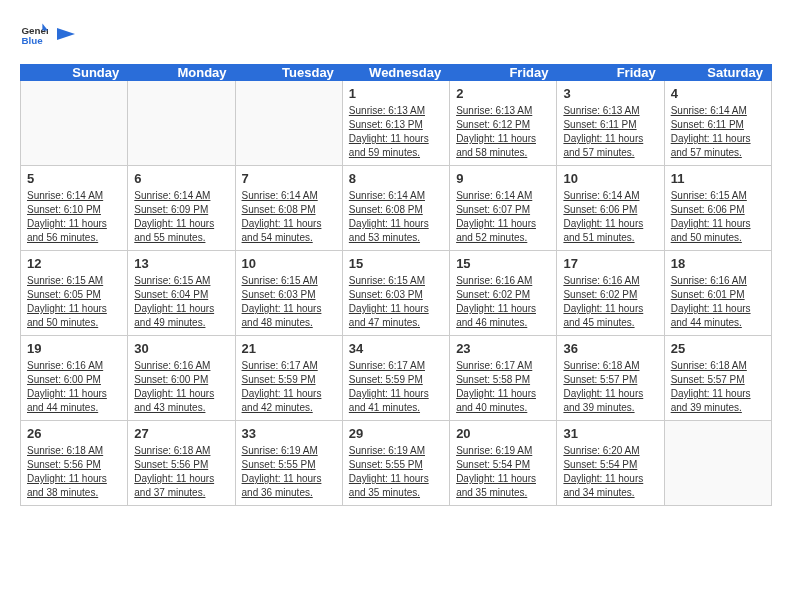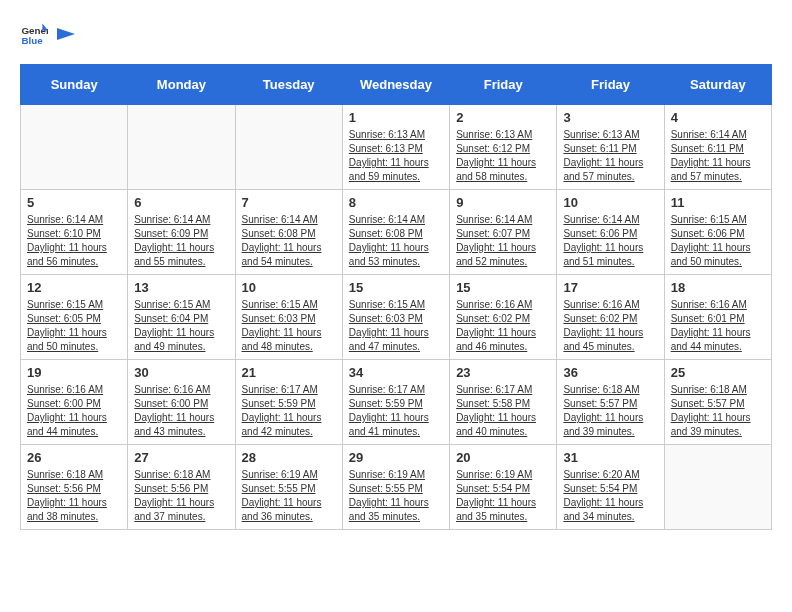--- a/index.html
+++ b/index.html
@@ -38,22 +38,22 @@
       color: #555;
     }
     .calendar {
       width: 100%;
       border-collapse: collapse;
       border: 1px solid #ccc;
     }
     .calendar th {
       background-color: #2a6dd9;
       color: #fff;
-      text-align: center;
-      padding: 12px 8px;
+      text-align: right;
+      padding: 0 8px;
       font-size: 13px;
       font-weight: bold;
       border: 1px solid #2a6dd9;
     }
     .calendar td {
       vertical-align: top;
       padding: 5px 6px;
       border: 1px solid #ccc;
       font-size: 10.5px;
       color: #333;
@@ -311,21 +311,21 @@
 and 38 minutes.</div>
         </td>
         <td>
           <span class="day-number">27</span>
           <div class="day-info" style="white-space: pre-line;">Sunrise: 6:18 AM
 Sunset: 5:56 PM
 Daylight: 11 hours
 and 37 minutes.</div>
         </td>
         <td>
-          <span class="day-number">28</span>
+          <span class="day-number">33</span>
           <div class="day-info" style="white-space: pre-line;">Sunrise: 6:19 AM
 Sunset: 5:55 PM
 Daylight: 11 hours
 and 36 minutes.</div>
         </td>
         <td>
           <span class="day-number">29</span>
           <div class="day-info" style="white-space: pre-line;">Sunrise: 6:19 AM
 Sunset: 5:55 PM
 Daylight: 11 hours

